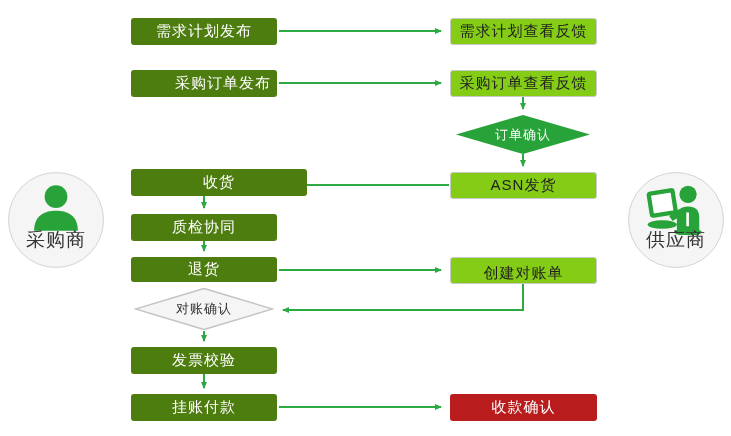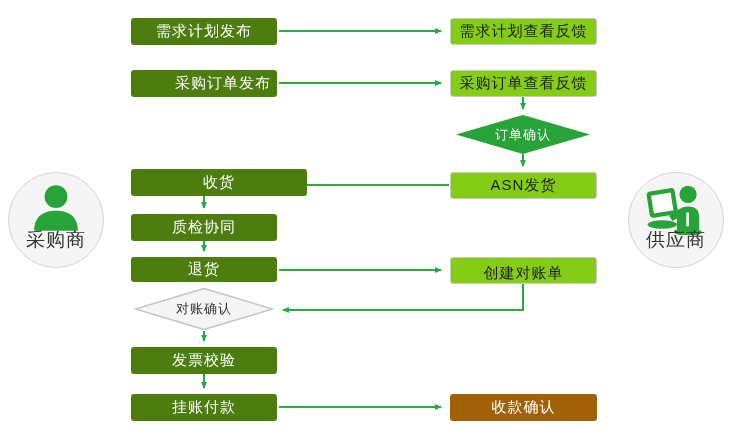--- a/index.html
+++ b/index.html
@@ -5,21 +5,21 @@
   html,body{margin:0;padding:0;background:#ffffff;}
   body{font-family:"Liberation Sans","DejaVu Sans",sans-serif;}
   .canvas{position:relative;width:731px;height:436px;background:#ffffff;overflow:hidden;}
   .connectors{position:absolute;left:0;top:0;width:731px;height:436px;pointer-events:none;}
   .node{
     position:absolute;display:flex;align-items:center;justify-content:center;
     box-sizing:border-box;font-size:15px;letter-spacing:1px;border-radius:3px;
   }
   .node.green{background:#4d7c0f;color:#ffffff;}
   .node.plain{background:#84cc16;border:1px solid #c9c9c9;color:#1f1f1f;}
-  .node.red{background:#a16207;color:#ffffff;}
+  .node.red{background:#b91c1c;color:#ffffff;}
   .diamond{position:absolute;display:flex;align-items:center;justify-content:center;}
   .diamond svg{position:absolute;left:0;top:0;width:100%;height:100%;}
   .diamond .lbl{position:relative;z-index:2;font-size:13px;letter-spacing:1px;}
   .diamond.green-d .lbl{color:#ffffff;}
   .diamond.gray-d .lbl{color:#333333;}
   .actor{
     position:absolute;width:96px;height:96px;border-radius:50%;
     background:#f5f5f5;border:1px solid #d4d4d4;box-sizing:border-box;
     display:flex;flex-direction:column;align-items:center;justify-content:flex-end;
   }

